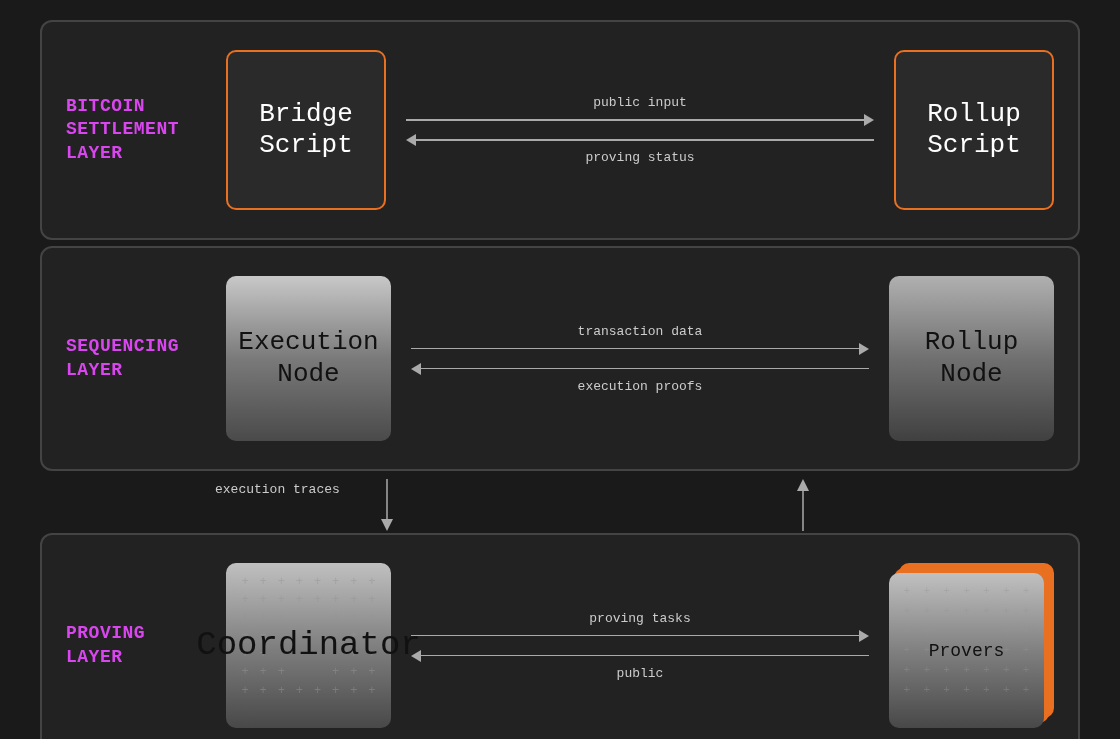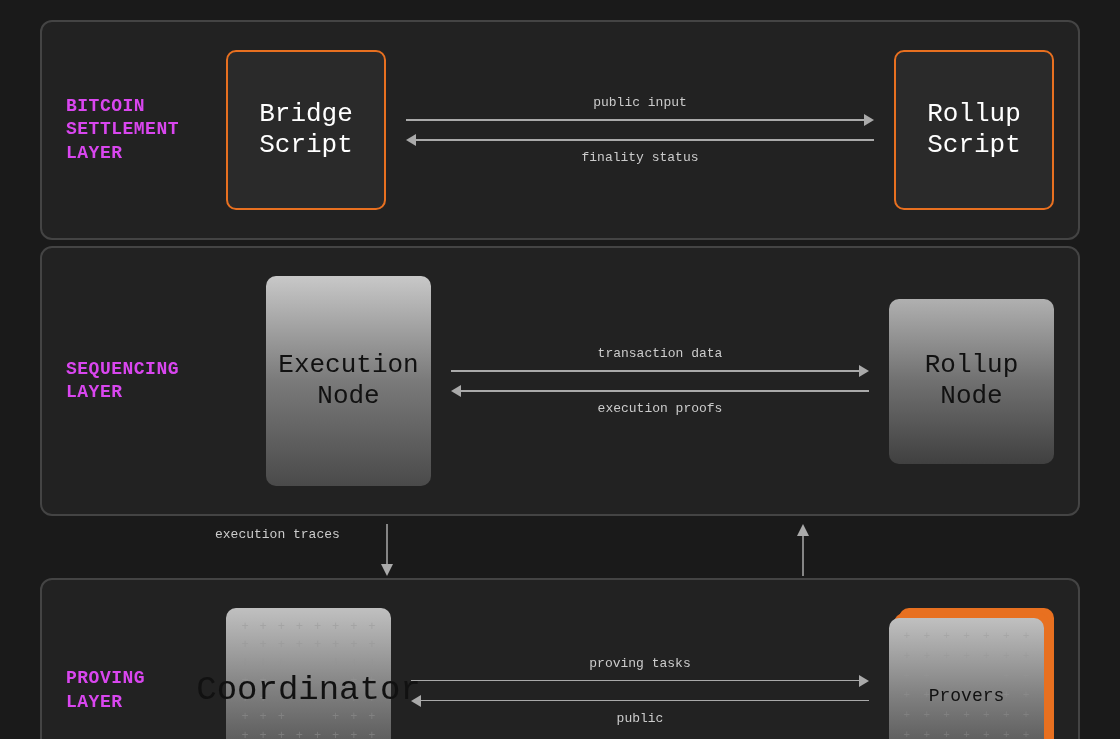--- a/index.html
+++ b/index.html
@@ -69,23 +69,22 @@
     .node-rollup-script {
       border: 2.5px solid #e87020;
       background: #2a2a2a;
       width: 160px;
       height: 160px;
     }
     .node-gray {
       background: linear-gradient(180deg, #c8c8c8 0%, #7a7a7a 50%, #4a4a4a 100%);
       color: #111;
       width: 165px;
-      height: 210px;
+      height: 165px;
       border: none;
-      margin-left: 40px;
     }
     .node-rollup-node {
       background: linear-gradient(180deg, #b0b0b0 0%, #707070 50%, #404040 100%);
       color: #111;
       width: 165px;
       height: 165px;
       border: none;
     }
     .node-coordinator {
       background: linear-gradient(180deg, #c0c0c0 0%, #808080 50%, #484848 100%);
@@ -251,21 +250,21 @@
             <div class="arrow-shaft"></div>
             <div class="arrow-head-right"></div>
           </div>
         </div>
 
         <div class="arrow-row">
           <div class="arrow-line">
             <div class="arrow-head-left"></div>
             <div class="arrow-shaft"></div>
           </div>
-          <span class="arrow-label">finality status</span>
+          <span class="arrow-label">proving status</span>
         </div>
       </div>
 
       <div class="node node-rollup-script">
         <span style="white-space:pre-line; text-align:center; font-size:26px; color:#fff;">Rollup
 Script</span>
       </div>
     </div>
   </div>
 

